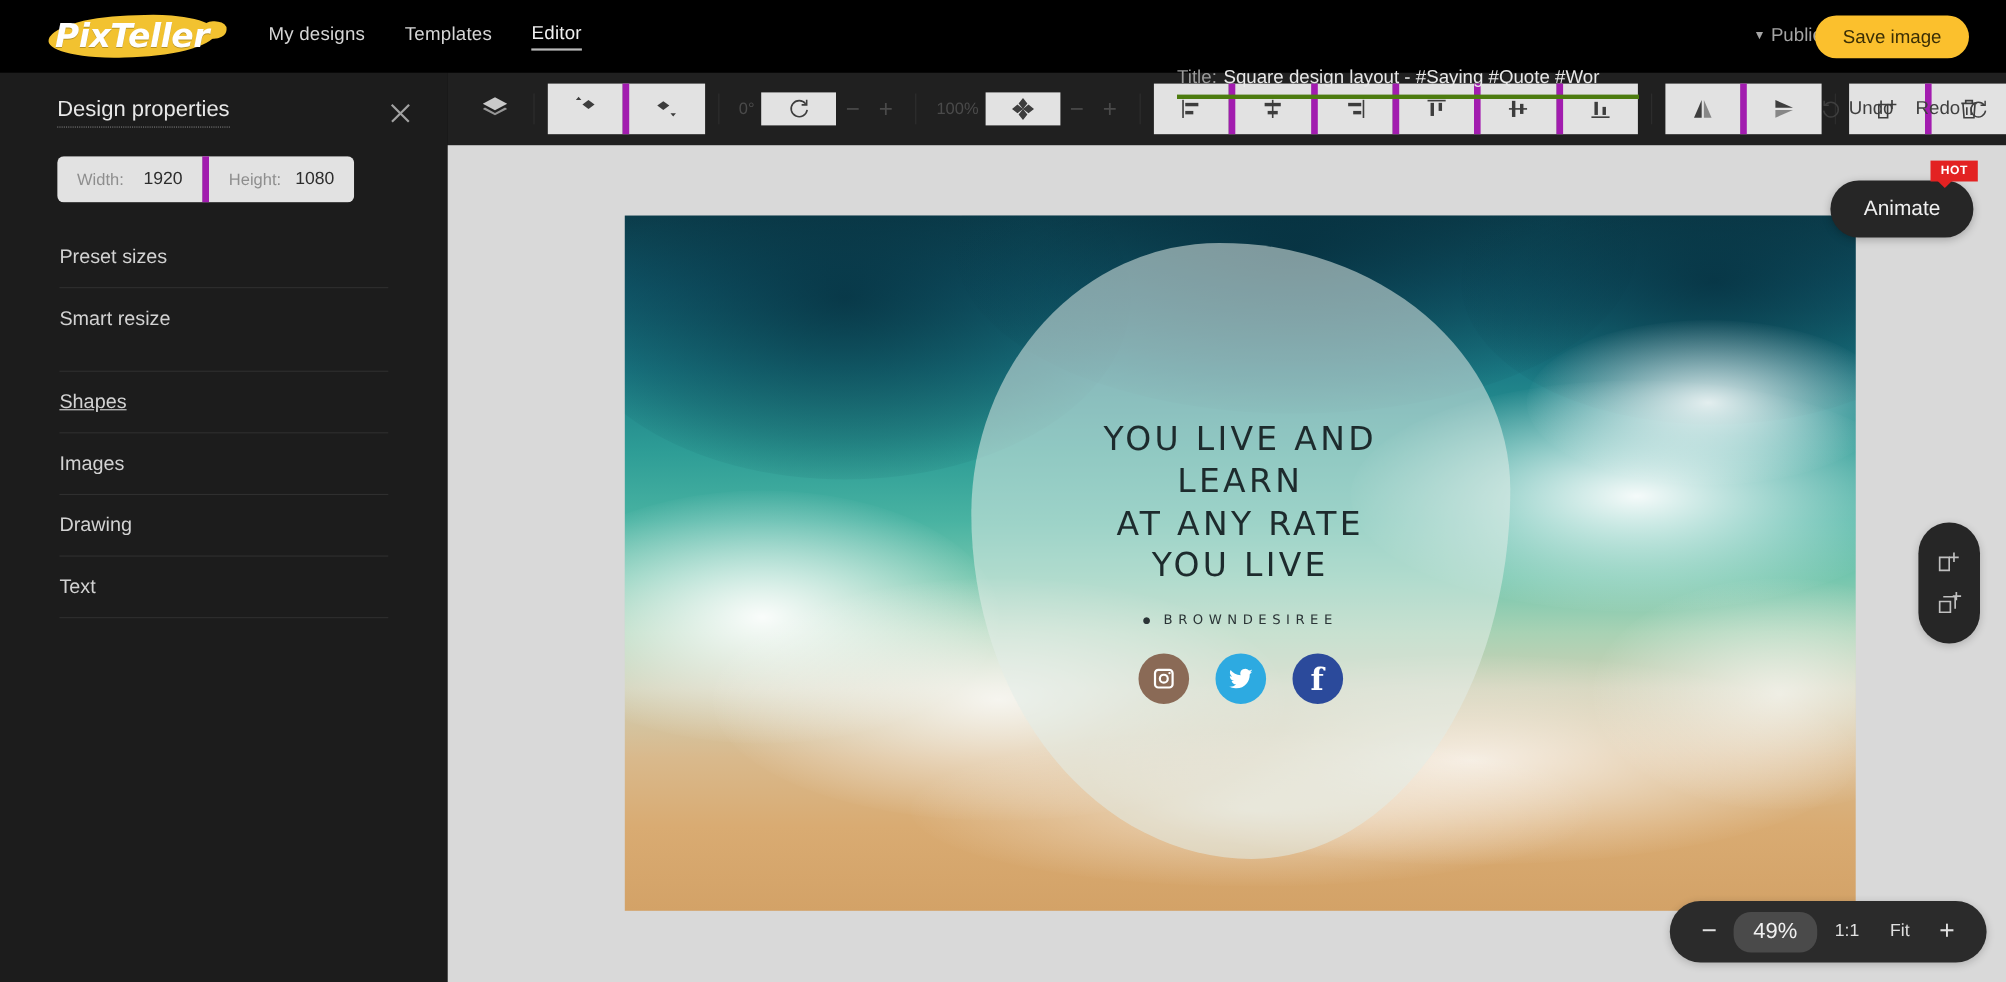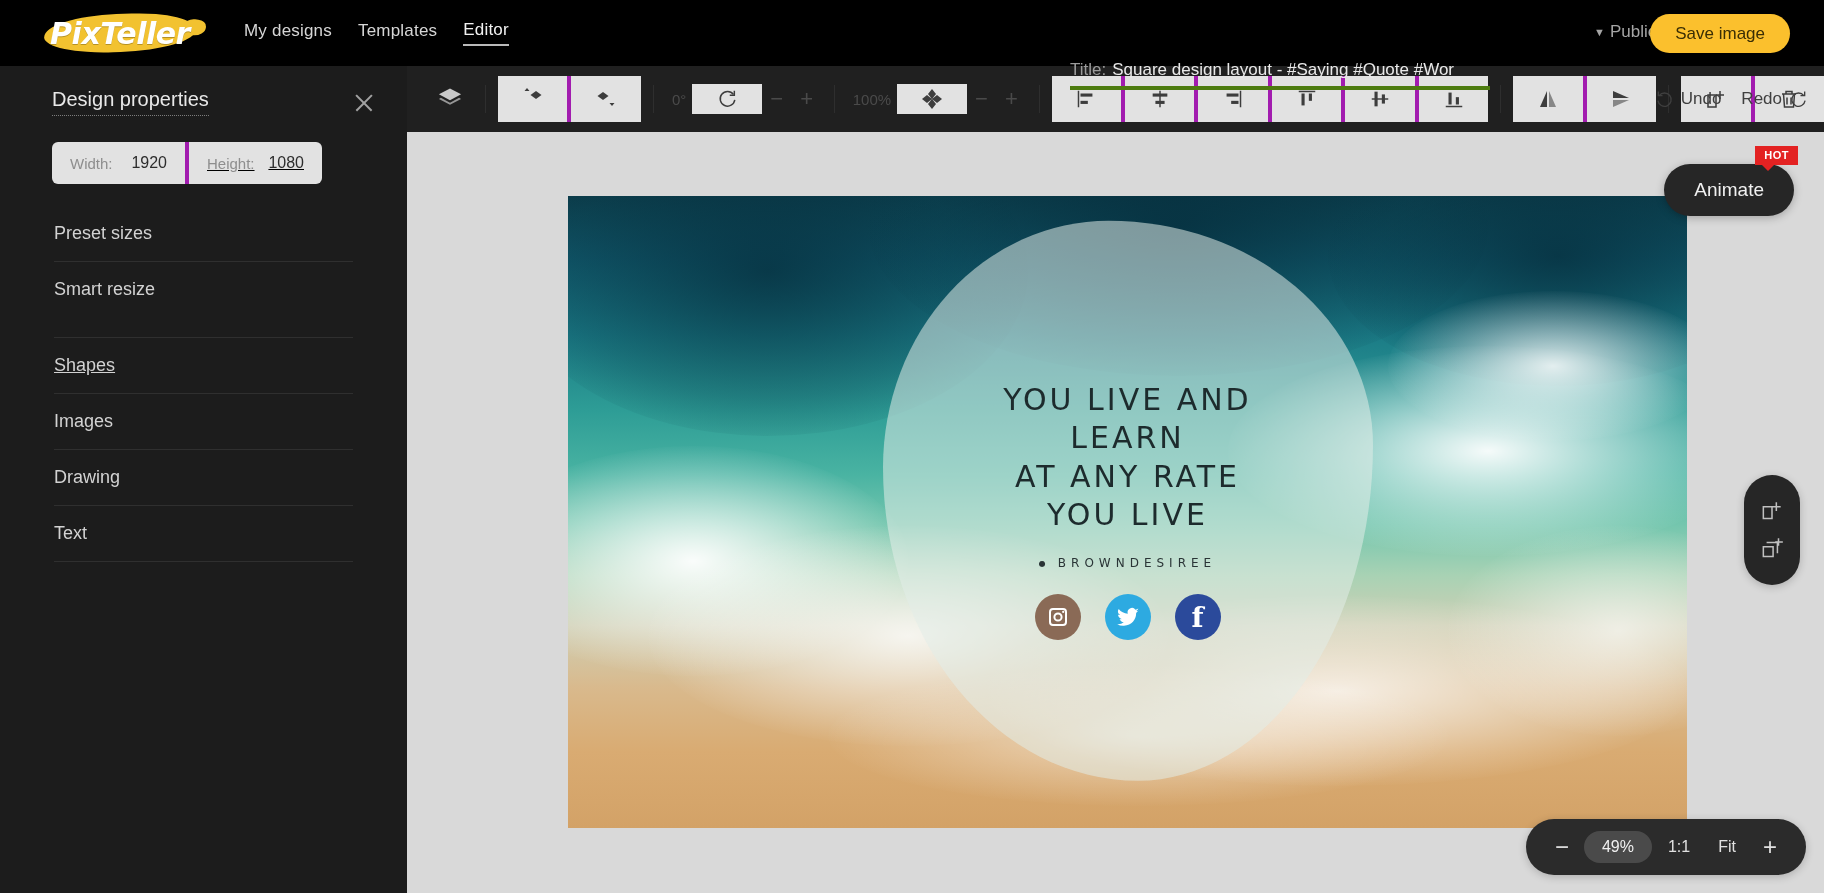--- a/index.html
+++ b/index.html
@@ -34,21 +34,21 @@
     content:""; position:absolute; right:-10px; top:8px; width:22px; height:16px;
     background:#f2c230; border-radius:50% 40% 60% 45%; transform:rotate(8deg);
   }
   .logo-text {
     position: relative; z-index: 2;
     font-family: "DejaVu Sans", sans-serif;
     font-size: 30px; font-weight: 700; font-style: italic;
     color: #ffffff; letter-spacing: -0.5px;
     text-shadow: 0 1px 0 rgba(0,0,0,.25);
   }
-  .nav { display: flex; align-items: center; margin-left: 44px; gap: 26px; }
+  .nav { display: flex; align-items: center; margin-left: 44px; gap: 36px; }
   .nav-item {
     color: #d6d6d6; font-size: 17px; letter-spacing: .2px;
     padding-bottom: 4px; cursor: pointer; white-space: nowrap;
   }
   .nav-item.active { color: #f1f1f1; border-bottom: 2px solid #b9b9b9; }
 
   .title-wrap {
     position: absolute; left: 1070px; top: 16px;
     display: flex; align-items: baseline; gap: 6px;
     border-bottom: 4px solid #4d7c0f; padding-bottom: 6px;
@@ -107,21 +107,21 @@
     border-radius: 13px; padding: 5px 12px; letter-spacing: .4px;
   }
 
   .dims { display: flex; margin: 26px 0 0 52px; width: 270px;
           border-radius: 6px; overflow: hidden; }
   .dim {
     flex: 1; background: #e2e2e2; height: 42px;
     display: flex; align-items: center; justify-content: space-between;
     padding: 0 18px;
   }
-  .dim + .dim { border-left: 4px solid #a21caf; text-decoration: underline; }
+  .dim + .dim { border-left: 6px solid #a21caf; }
   .dim-label { color: #8e8e8e; font-size: 15px; }
   .dim-value { color: #2d2d2d; font-size: 16px; }
 
   .menu { margin: 22px 0 0 0; }
   .menu-item {
     margin: 0 54px; padding: 17px 0; color: #d2d2d2; font-size: 18px;
     cursor: pointer;
   }
   .menu-item.bordered { border-bottom: 1px solid #2f2f2f; }
   .menu-gap { height: 20px; }
@@ -231,21 +231,21 @@
   .zoombar {
     position: absolute; right: 18px; bottom: 18px;
     height: 56px; background: #2b2b2b; border-radius: 28px;
     display: flex; align-items: center; gap: 4px; padding: 0 18px; z-index: 20;
     box-shadow: 0 2px 8px rgba(0,0,0,.2);
   }
   .zb-btn { color: #e0e0e0; font-size: 24px; width: 36px; text-align: center;
             cursor: pointer; line-height: 1; }
   .zb-pct {
     background: #4a4a4a; color: #f0f0f0; border-radius: 16px;
-    padding: 7px 18px; font-size: 16px; cursor: pointer;
+    padding: 7px 18px; font-size: 20px; cursor: pointer;
   }
   .zb-txt { color: #e0e0e0; font-size: 16px; padding: 0 12px; cursor: pointer; }
 </style>
 </head>
 <body>
 
 <div class="app">
 
   <div class="topbar">
     <div class="logo">

